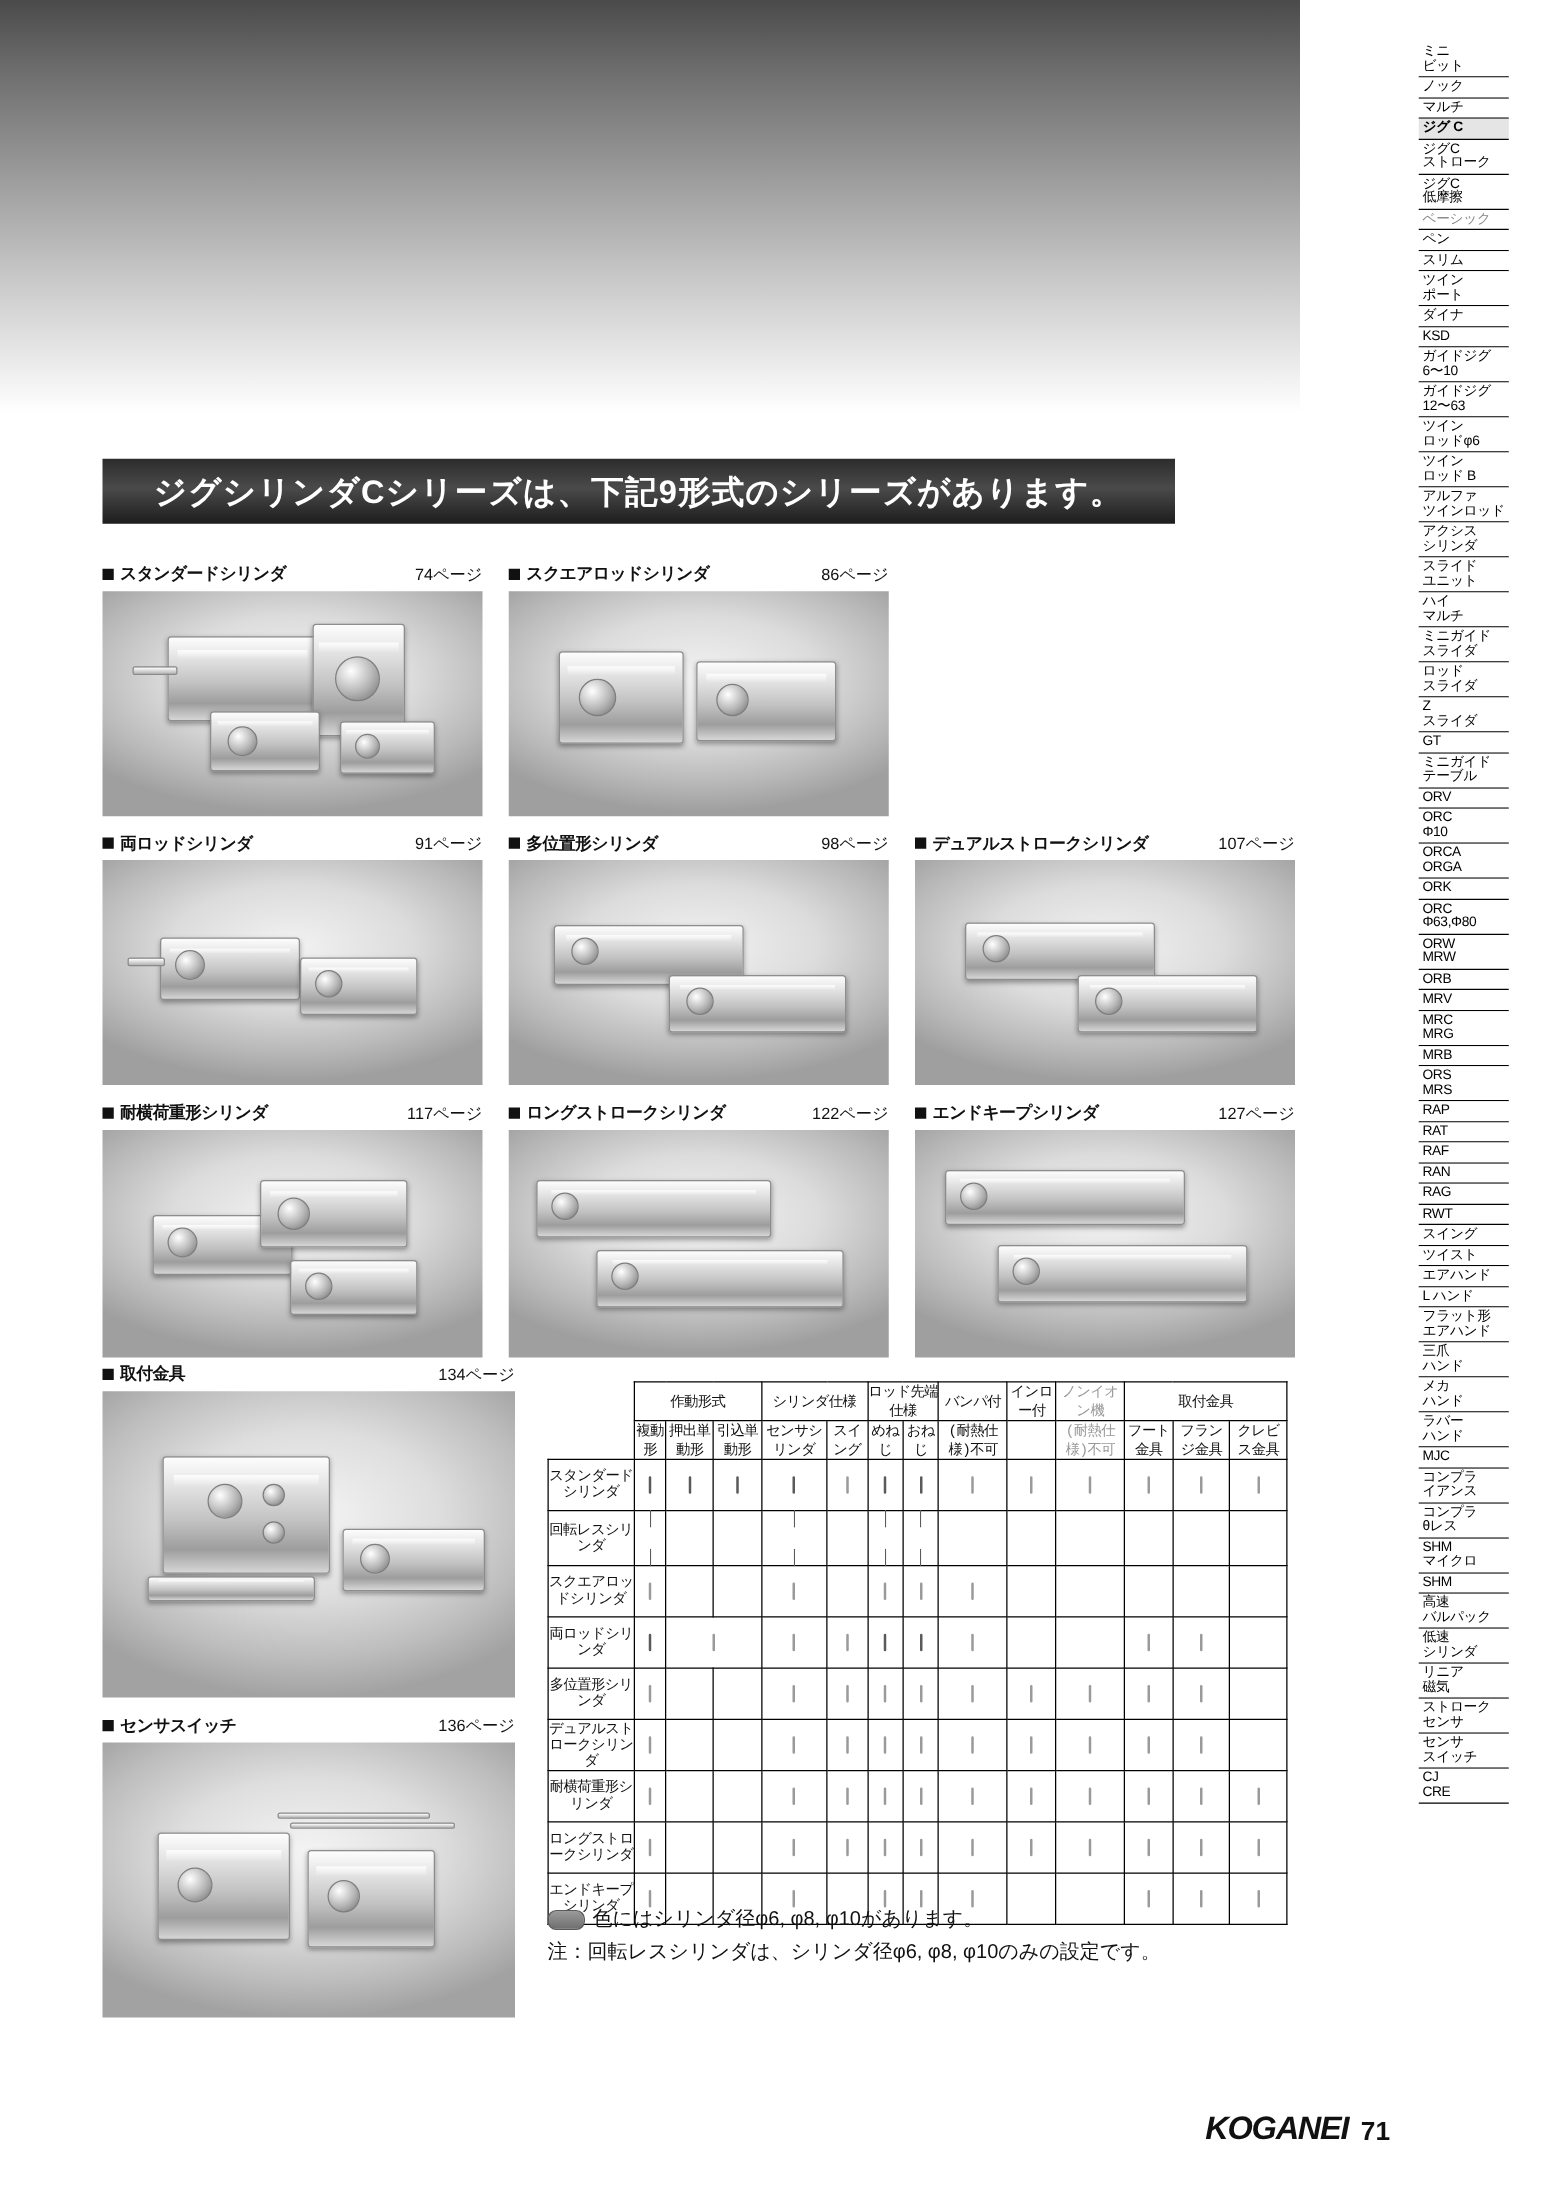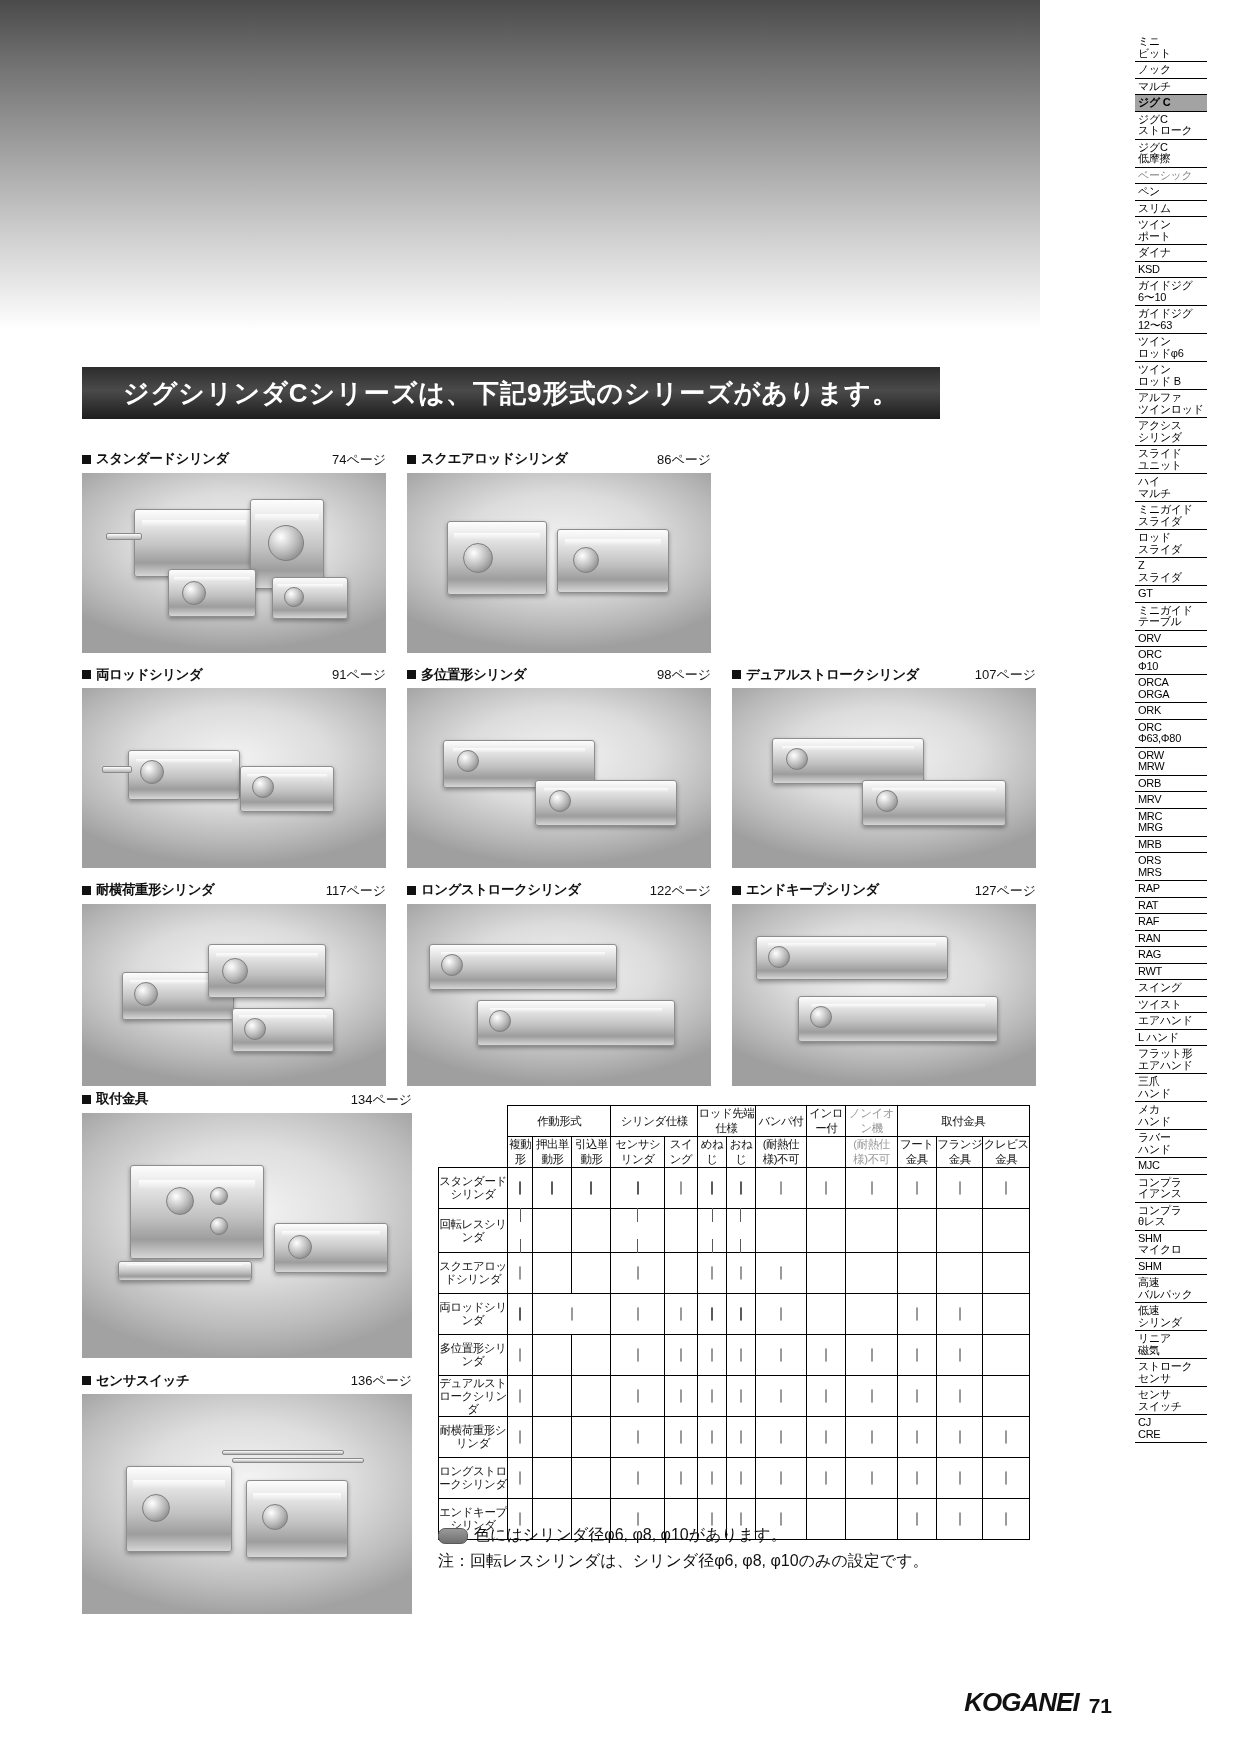--- a/index.html
+++ b/index.html
@@ -27,21 +27,21 @@
   .rail-item{
     width:72px; margin:0 0 0 6px;
     border-bottom:1px solid #000;
     font-size:11px; line-height:11.5px;
     color:#000; text-align:left;
     padding:2px 2px 2px 3px;
     box-sizing:border-box;
     background:#fff;
     letter-spacing:-0.3px;
   }
-  .rail-item.active{ background:#a3a3a3; font-weight:bold; }
+  .rail-item.active{ background:#e5e5e5; font-weight:bold; }
   .rail-item.lite{ color:#888; }
   .rail-item .l2{ display:block; }
 
   
   .headline{
     position:absolute; left:82px; top:367px; width:858px; height:52px;
     background:linear-gradient(180deg,#2c2c2c 0%, #4a4a4a 45%, #1d1d1d 100%);
     color:#fff; font-size:26px; font-weight:bold;
     display:flex; align-items:center; justify-content:center;
     letter-spacing:1px;
@@ -77,21 +77,21 @@
   
   .lower{ position:absolute; left:82px; top:1090px; width:330px; }
   .photo-wide{ width:330px; height:245px;
     background:radial-gradient(ellipse 70% 60% at 50% 40%, #f4f4f4 0%, #dedede 45%, #bdbdbd 78%, #a2a2a2 100%);
     position:relative; overflow:hidden;}
   .photo-wide2{ width:330px; height:220px;
     background:radial-gradient(ellipse 70% 60% at 50% 40%, #f4f4f4 0%, #dedede 45%, #bdbdbd 78%, #a2a2a2 100%);
     position:relative; overflow:hidden;}
 
   
-  .matrix{ position:absolute; left:438px; top:1105px; width:660px; }
+  .matrix{ position:absolute; left:438px; top:1105px; width:660px;font-family:Liberation Mono, monospace; }
   table.mx{ border-collapse:collapse; width:592px; font-size:11px; }
   table.mx th, table.mx td{ border:1px solid #000; padding:0; text-align:center; vertical-align:middle; }
   table.mx th{ font-weight:normal; height:18px; font-size:11.5px; letter-spacing:-0.5px;}
   .rowhdr{ width:68px; height:40px; font-size:11.5px; line-height:13px; text-align:center; letter-spacing:-1px;}
   .cellbox{ height:40px; }
   .pill{ width:34px; height:19px; border-radius:9px; border:1px solid #9a9a9a;
          background:linear-gradient(180deg,#f2f2f2,#d9d9d9); margin:0 auto; position:relative;}
   .pill.dark{ background:linear-gradient(180deg,#9a9a9a,#6f6f6f); border-color:#5a5a5a; }
   .pill.long{ width:78px; }
   .pill .note{ color:#000; font-size:10px; line-height:19px; display:block; }

